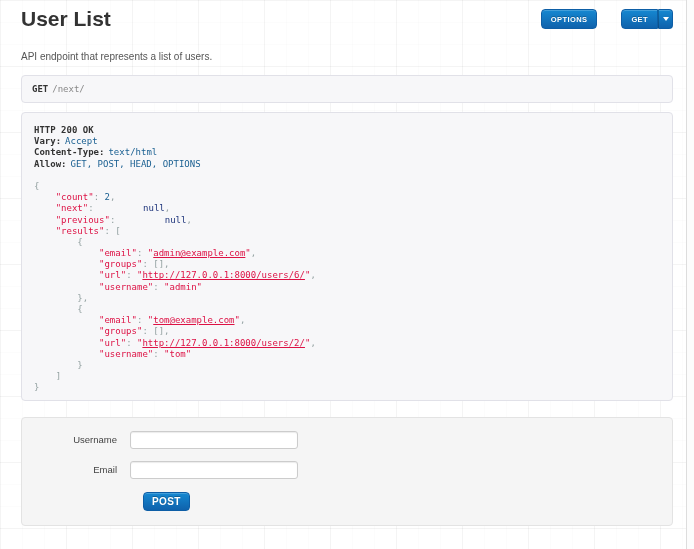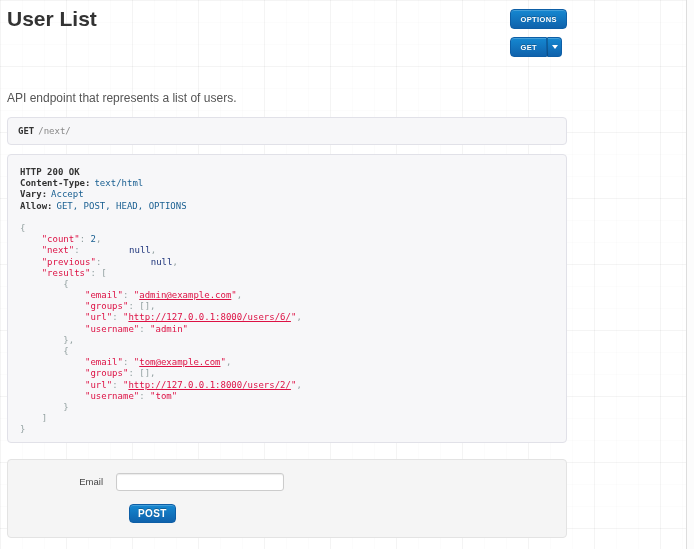--- a/index.html
+++ b/index.html
@@ -24,41 +24,41 @@
       linear-gradient(to right, rgba(0,0,0,0.030) 1px, transparent 1px),
       linear-gradient(to bottom, rgba(0,0,0,0.030) 1px, transparent 1px),
       linear-gradient(to right, rgba(0,0,0,0.012) 1px, transparent 1px),
       linear-gradient(to bottom, rgba(0,0,0,0.012) 1px, transparent 1px);
     background-size:66px 66px,66px 66px,22px 22px,22px 22px;
   }
   .scroll-track{
     position:absolute;top:0;right:0;width:8px;height:549px;
     background:#fcfcfc;border-left:1px solid #dddddd;
   }
-  .content{position:absolute;left:7px;top:0;width:560px;}
+  .content{position:absolute;left:21px;top:0;width:652px;}
 
   .page-header{display:flex;justify-content:space-between;align-items:flex-start;padding-top:7px;}
   .page-title{margin:0;font-size:21px;line-height:24px;font-weight:bold;color:#333;}
 
-  .btn-toolbar{display:flex;gap:8px;align-items:flex-start;padding-top:2px;flex-direction:column;}
+  .btn-toolbar{display:flex;gap:24px;align-items:flex-start;padding-top:2px;}
   .btn{
     height:20px;display:inline-flex;align-items:center;justify-content:center;
     padding:0 9px;border:1px solid var(--button-blue-border);border-radius:4px;
     background-image:linear-gradient(var(--button-blue-top),var(--button-blue-bottom));
     color:#fff;font-size:7.5px;font-weight:bold;letter-spacing:.4px;
     text-shadow:0 -1px 0 rgba(0,0,0,.25);cursor:pointer;
     box-shadow:inset 0 1px 0 rgba(255,255,255,.2);
     font-family:"Liberation Sans",sans-serif;
   }
   .btn-split{display:inline-flex;}
   .btn-split .btn-main{border-radius:4px 0 0 4px;}
   .btn-split .btn-caret{border-radius:0 4px 4px 0;border-left:1px solid rgba(0,0,0,.22);width:15px;padding:0;}
   .caret{width:0;height:0;border-left:3px solid transparent;border-right:3px solid transparent;border-top:4px solid #fff;}
 
-  .page-description{margin-top:36px;font-size:12px;line-height:11px;color:#555;}
+  .page-description{margin-top:20px;font-size:10px;line-height:11px;color:#555;}
 
   .mono{font-family:"DejaVu Sans Mono","Liberation Mono",monospace;}
 
   .request-bar{
     margin-top:13px;background:var(--pre-background);border:1px solid var(--pre-border);
     border-radius:4px;padding:8px 10px;font-size:9px;color:#888;white-space:pre;
   }
   .request-bar b{color:#333;margin-right:4px;}
 
   .response-panel{
@@ -105,22 +105,22 @@
       </span>
     </div>
   </div>
 
   <div class="page-description">API endpoint that represents a list of users.</div>
 
   <div class="request-bar mono"><b>GET</b><span>/next/</span></div>
 
   <div class="response-panel mono">
     <div class="line"><b>HTTP 200 OK</b></div>
+    <div class="line"><b class="hdr-name">Vary:</b><span class="lit">Accept</span></div>
     <div class="line"><b class="hdr-name">Content-Type:</b><span class="lit">text/html</span></div>
-    <div class="line"><b class="hdr-name">Vary:</b><span class="lit">Accept</span></div>
     <div class="line"><b class="hdr-name">Allow:</b><span class="lit">GET, POST, HEAD, OPTIONS</span></div>
     <div class="line"></div>
     <div id="json-body">
         <div class="line"><span class="pun">{</span></div>
         <div class="line">    <span class="str">"count"</span><span class="pun">: </span><span class="lit">2</span><span class="pun">,</span></div>
         <div class="line">    <span class="str">"next"</span><span class="pun">: </span><span class="kwd">null</span><span class="pun">,</span></div>
         <div class="line">    <span class="str">"previous"</span><span class="pun">: </span><span class="kwd">null</span><span class="pun">,</span></div>
         <div class="line">    <span class="str">"results"</span><span class="pun">: </span><span class="pun">[</span></div>
         <div class="line">        <span class="pun">{</span></div>
         <div class="line">            <span class="str">"email"</span><span class="pun">: </span><span class="str">"</span><a class="str lnk" href="#">admin@example.com</a><span class="str">"</span><span class="pun">,</span></div>
@@ -134,20 +134,24 @@
         <div class="line">            <span class="str">"url"</span><span class="pun">: </span><span class="str">"</span><a class="str lnk" href="#">http://127.0.0.1:8000/users/2/</a><span class="str">"</span><span class="pun">,</span></div>
         <div class="line">            <span class="str">"username"</span><span class="pun">: </span><span class="str">"</span><span class="str">tom</span><span class="str">"</span></div>
         <div class="line">        <span class="pun">}</span></div>
         <div class="line">    <span class="pun">]</span></div>
         <div class="line"><span class="pun">}</span></div>
       </div>
   </div>
 
   <div class="form-panel">
     <div class="form-row">
+      <label class="form-label">Username</label>
+      <input class="form-input" type="text" aria-label="Username" style="">
+    </div>
+    <div class="form-row">
       <label class="form-label">Email</label>
       <input class="form-input" type="text" aria-label="Email" style="">
     </div>
     <div class="form-actions">
       <button class="btn post-btn">POST</button>
     </div>
   </div>
 
 </div>
 

